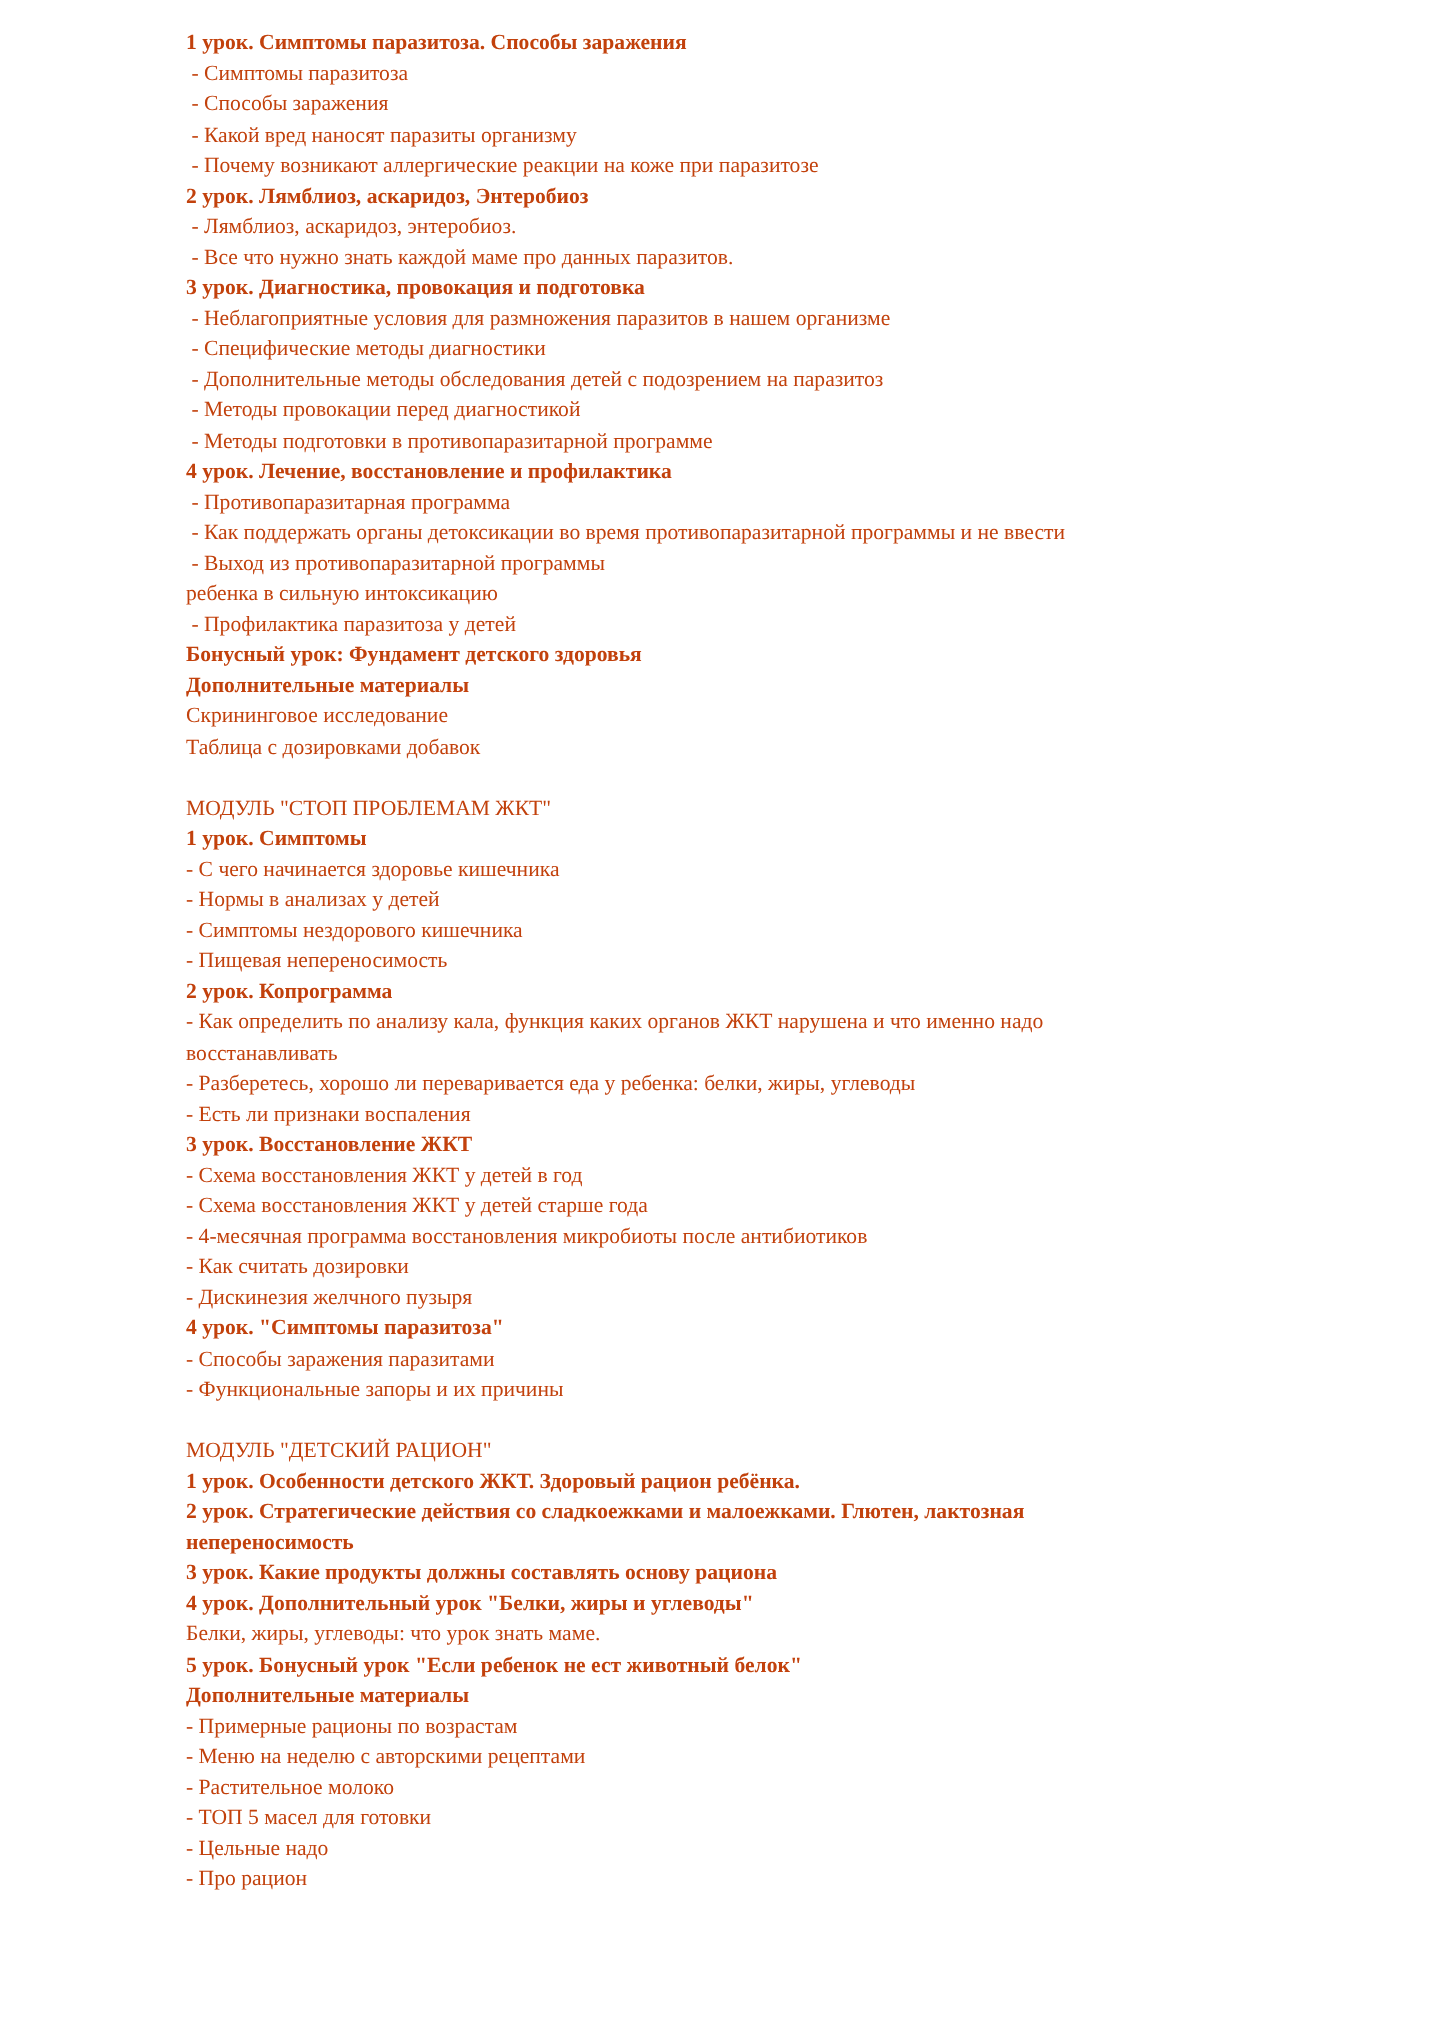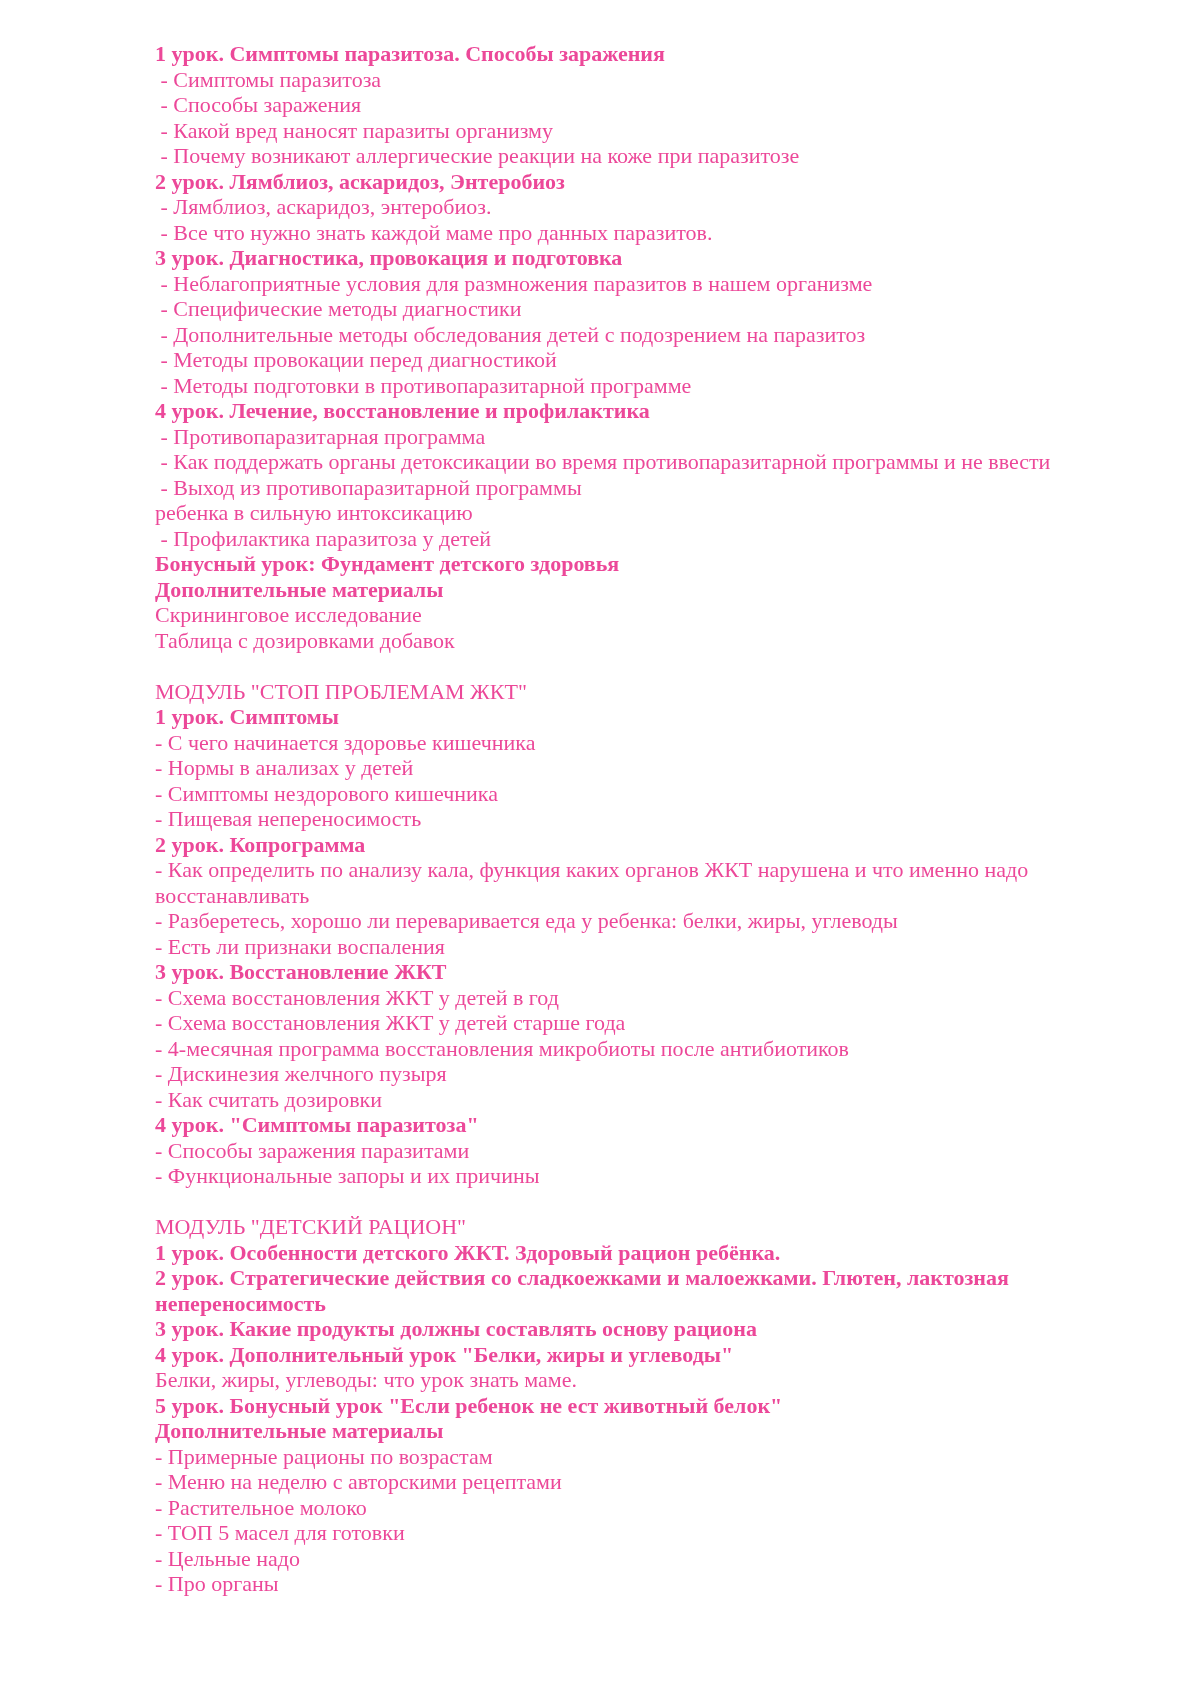--- a/index.html
+++ b/index.html
@@ -9,25 +9,25 @@
   body {
     width: 1200px;
     height: 1697px;
     background: #ffffff;
     overflow: hidden;
     position: relative;
   }
   .doc {
     position: absolute;
     left: 155px;
-    top: 41px;
+    top: 23px;
     width: 990px;
-    color: #ec4899;
+    color: #c2410c;
     font-family: "Liberation Serif", "DejaVu Serif", serif;
-    font-size: 22px;
+    font-size: 18px;
     line-height: 25.5px;
   }
   .module-block + .module-block {
     margin-top: 25.5px; 
   }
   .line {
     white-space: pre;
     height: 25.5px;
   }
   .line.bold {
@@ -76,36 +76,36 @@
       <div class="line">- Пищевая непереносимость</div>
       <div class="line bold">2 урок. Копрограмма</div>
       <div class="line">- Как определить по анализу кала, функция каких органов ЖКТ нарушена и что именно надо</div>
       <div class="line">восстанавливать</div>
       <div class="line">- Разберетесь, хорошо ли переваривается еда у ребенка: белки, жиры, углеводы</div>
       <div class="line">- Есть ли признаки воспаления</div>
       <div class="line bold">3 урок. Восстановление ЖКТ</div>
       <div class="line">- Схема восстановления ЖКТ у детей в год</div>
       <div class="line">- Схема восстановления ЖКТ у детей старше года</div>
       <div class="line">- 4-месячная программа восстановления микробиоты после антибиотиков</div>
+      <div class="line">- Как считать дозировки</div>
       <div class="line">- Дискинезия желчного пузыря</div>
-      <div class="line">- Как считать дозировки</div>
       <div class="line bold">4 урок. "Симптомы паразитоза"</div>
       <div class="line">- Способы заражения паразитами</div>
       <div class="line">- Функциональные запоры и их причины</div>
     </section>
     <section class="module-block">
       <div class="line module-title">МОДУЛЬ "ДЕТСКИЙ РАЦИОН"</div>
       <div class="line bold">1 урок. Особенности детского ЖКТ. Здоровый рацион ребёнка.</div>
       <div class="line bold">2 урок. Стратегические действия со сладкоежками и малоежками. Глютен, лактозная</div>
       <div class="line bold">непереносимость</div>
       <div class="line bold">3 урок. Какие продукты должны составлять основу рациона</div>
       <div class="line bold">4 урок. Дополнительный урок "Белки, жиры и углеводы"</div>
       <div class="line">Белки, жиры, углеводы: что урок знать маме.</div>
       <div class="line bold">5 урок. Бонусный урок "Если ребенок не ест животный белок"</div>
       <div class="line bold">Дополнительные материалы</div>
       <div class="line">- Примерные рационы по возрастам</div>
       <div class="line">- Меню на неделю с авторскими рецептами</div>
       <div class="line">- Растительное молоко</div>
       <div class="line">- ТОП 5 масел для готовки</div>
       <div class="line">- Цельные надо</div>
-      <div class="line">- Про органы</div>
+      <div class="line">- Про рацион</div>
     </section>
   </div>
 
 </body></html>

